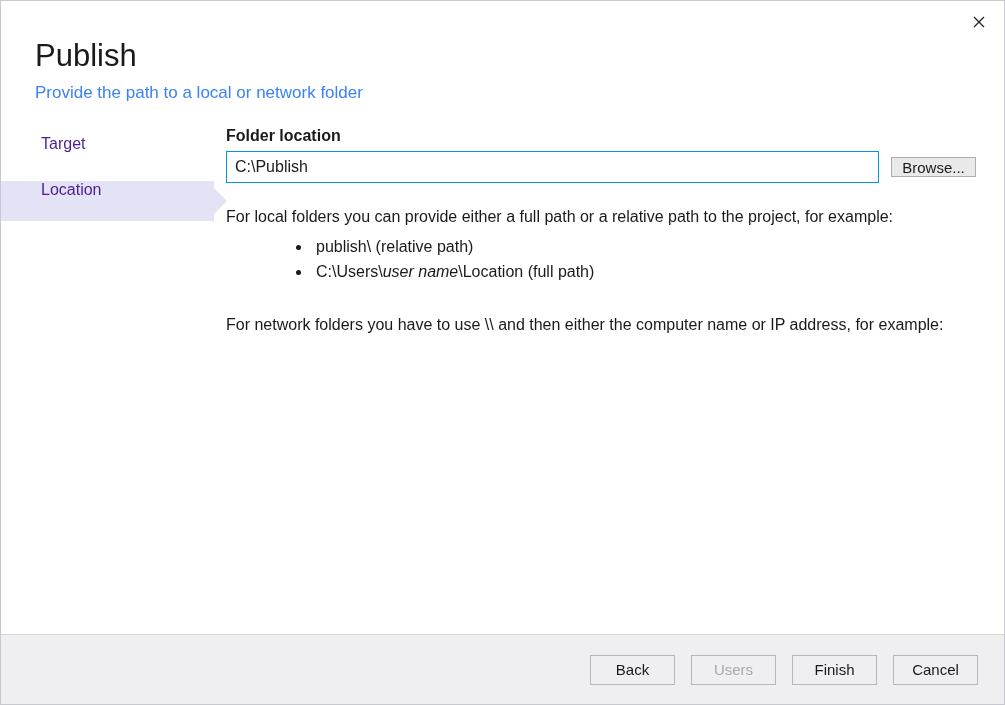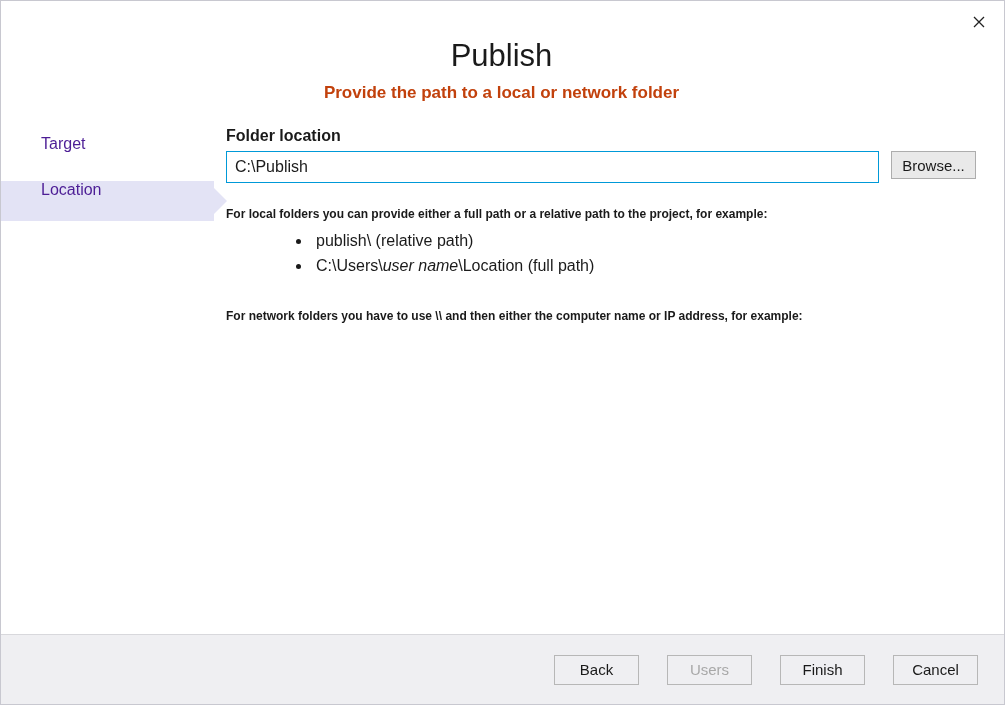--- a/index.html
+++ b/index.html
@@ -28,33 +28,32 @@
     font-size: 15px;
     color: #222;
     cursor: pointer;
     background: transparent;
     border: none;
   }
   .close-btn svg { width: 12px; height: 12px; }
 
   .header {
     padding: 38px 36px 0 34px;
-    text-align: center;
   }
   .title {
     font-size: 31px;
     font-weight: 400;
     color: #1a1a1a;
     margin: 0 0 10px 0;
     line-height: 1.1;
   }
   .subtitle {
     font-size: 17px;
-    font-weight: 700;
-    color: #c2410c;
+    font-weight: 400;
+    color: #3b82f6;
     margin: 0;
   }
 
   .body {
     display: flex;
     padding: 32px 0 0 0;
   }
 
   .nav {
     width: 213px;
@@ -95,53 +94,52 @@
   .field-label {
     font-size: 16px;
     margin-bottom: 6px;
     margin-top: -8px;
     font-weight: bold;
   }
 
   .field-row {
     display: flex;
     gap: 12px;
-    align-items: flex-start;
+    align-items: center;
     margin-bottom: 22px;
   }
 
   .text-input {
     flex: 1;
     height: 32px;
     border: 1px solid #0099d8;
     padding: 0 8px;
     font-family: inherit;
     font-size: 16px;
     color: #1a1a1a;
     outline: none;
     background: #fff;
   }
 
   .browse-btn {
     width: 85px;
-    height: 28px;
+    height: 20px;
     border: 1px solid #adadad;
     background: #e9e9e9;
     font-family: inherit;
     font-size: 15px;
     color: #1a1a1a;
     cursor: pointer;
     padding: 0;
   }
 
   .help-para {
-    font-size: 12px;
+    font-size: 16px;
     margin: 0 0 6px 0;
     line-height: 1.5;
-    font-weight: bold;
   }
   .help-block { margin-bottom: 28px; }
 
   ul.help-list {
     margin: 0 0 0 0;
     padding: 0 0 0 86px;
     list-style: disc;
   }
   ul.help-list li {
     font-size: 16px;
@@ -153,21 +151,21 @@
   .footer {
     position: absolute;
     left: 0; right: 0; bottom: 0;
     height: 70px;
     background: #efeff2;
     border-top: 1px solid #d8d8dc;
     display: flex;
     align-items: center;
     justify-content: flex-end;
     padding: 0 26px;
-    gap: 28px;
+    gap: 16px;
   }
   .footer button {
     width: 85px;
     height: 30px;
     border: 1px solid #b7b7b7;
     background: #efeff2;
     font-family: inherit;
     font-size: 15px;
     color: #1a1a1a;
     cursor: pointer;

